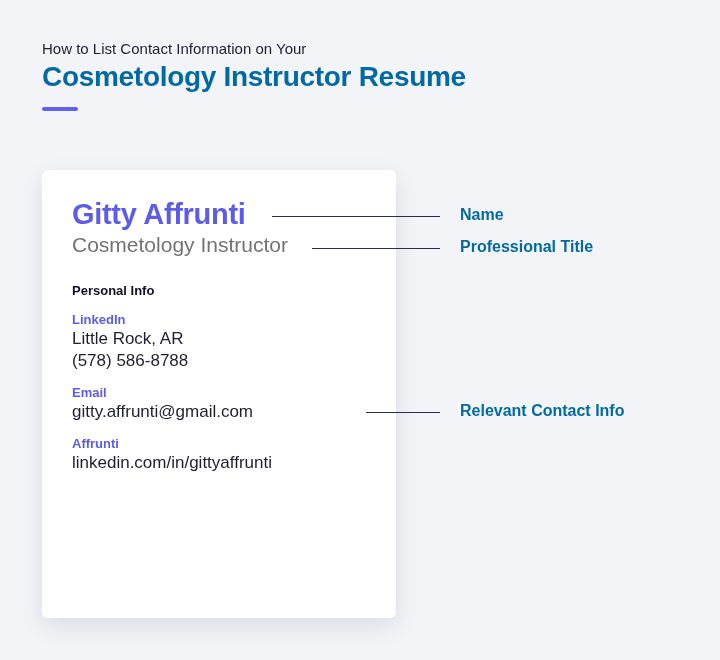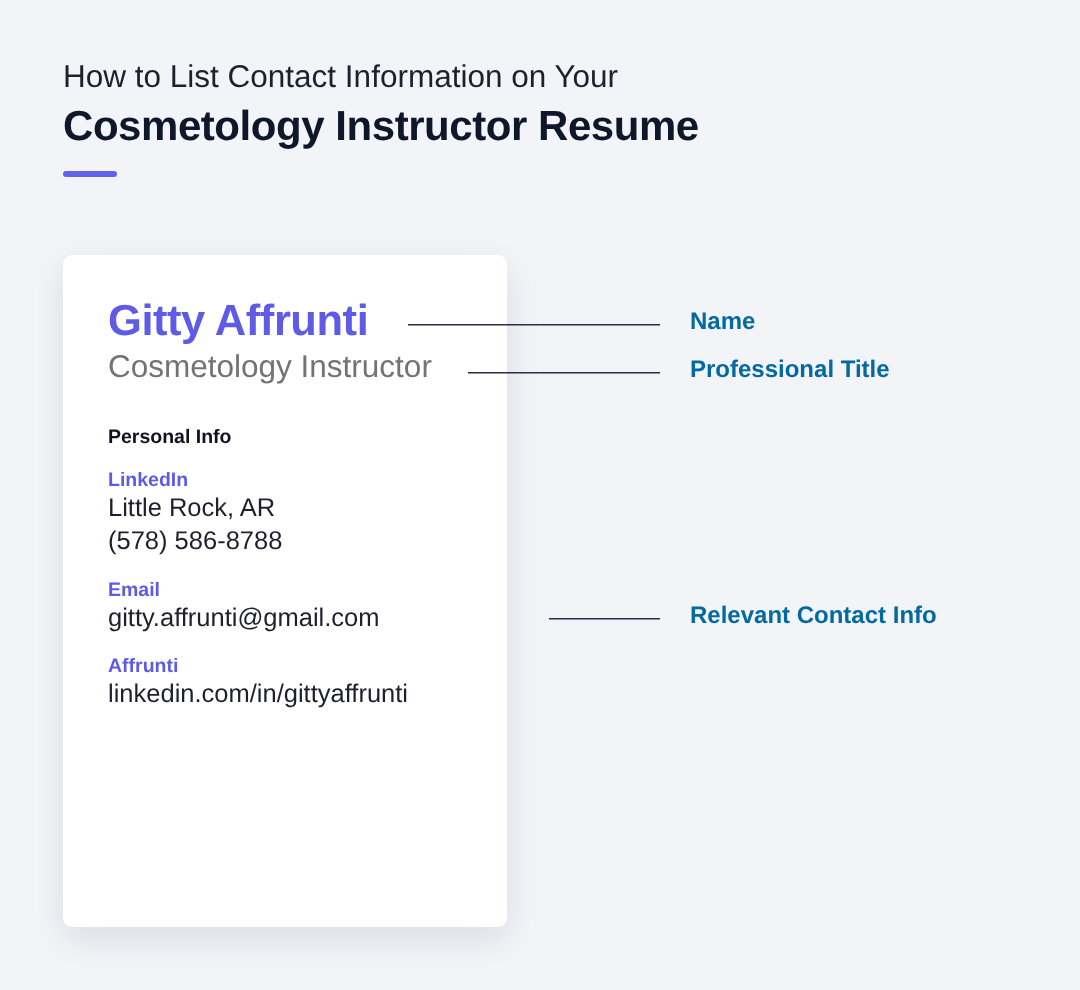--- a/index.html
+++ b/index.html
@@ -10,43 +10,43 @@
     font-family: -apple-system, BlinkMacSystemFont, "Segoe UI", Arial, sans-serif;
     color: #1a1a2e;
     position: relative;
     overflow: hidden;
   }
   .container {
     padding: 40px 42px 30px 42px;
     position: relative;
   }
   .heading-line1 {
-    font-size: 21px;
+    font-size: 15px;
     font-weight: 400;
     color: #1f1f2e;
     margin-bottom: 4px;
   }
   .heading-line2 {
     font-size: 28px;
     font-weight: 800;
-    color: #0f172a;
+    color: #0369a1;
     letter-spacing: -0.3px;
   }
   .underline {
     width: 36px;
     height: 4px;
     background: #6360f0;
     border-radius: 2px;
     margin-top: 14px;
   }
   .card {
     position: absolute;
     left: 42px;
     top: 170px;
-    width: 296px;
+    width: 354px;
     height: 448px;
     background: #fff;
     border-radius: 6px;
     box-shadow: 0 8px 24px rgba(20,20,40,0.10);
     padding: 28px 30px 28px 30px;
   }
   .name {
     font-size: 29px;
     font-weight: 800;
     color: #5e5be6;

